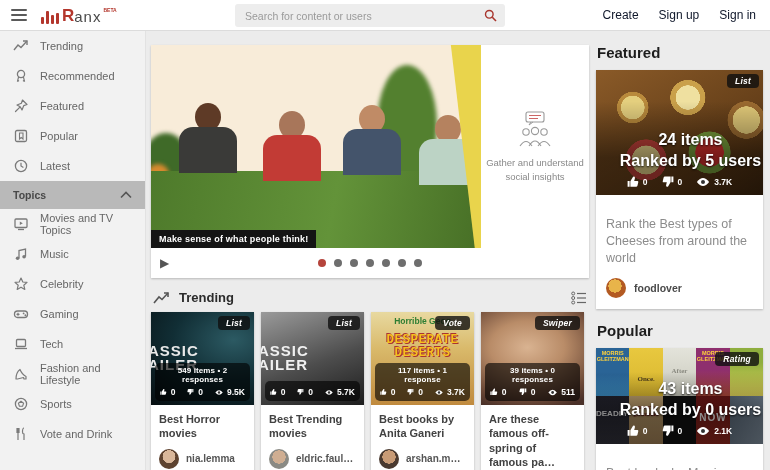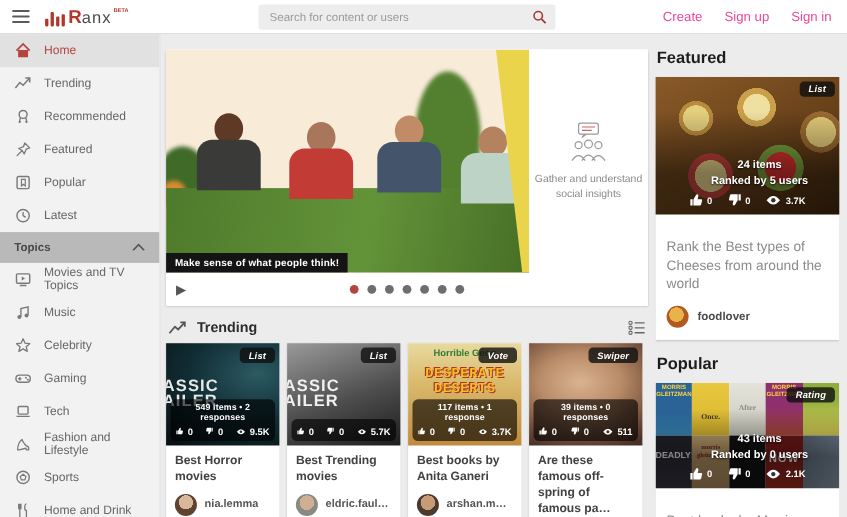--- a/index.html
+++ b/index.html
@@ -17,21 +17,21 @@
   .logo-r { color:#b3362c; font-size:17px; font-weight:bold; line-height:1; }
   .logo-rest { color:#4a4a4a; font-size:15px; line-height:1; letter-spacing:1px; }
   .logo-beta { color:#b3362c; font-size:5px; font-weight:bold; margin-left:2px; align-self:flex-start; }
   .searchwrap { position:absolute; left:235px; top:4px; width:270px; height:23px; }
   .searchwrap input { width:100%; height:100%; border:0; background:#ededed; border-radius:3px;
             font-size:10.5px; color:#777; padding:0 30px 0 10px; outline:none;
             font-family:"Liberation Sans",sans-serif; }
   .searchwrap input::placeholder { color:#9a9a9a; }
   .search-ic { position:absolute; right:8px; top:5px; }
   .topbar-actions { margin-left:auto; display:flex; gap:20px; margin-right:14px; }
-  .topbar-actions a { color:#ec4899; font-size:12px; text-decoration:none; cursor:pointer; }
+  .topbar-actions a { color:#0f172a; font-size:12px; text-decoration:none; cursor:pointer; }
 
   
   .sidebar { position:absolute; top:31px; left:0; bottom:0; width:146px; background:#f2f2f2;
              border-right:1px solid #e2e2e2; overflow:hidden; }
   .nav-item { display:flex; align-items:center; gap:11px; height:30px; padding:0 13px;
               color:#666; font-size:11px; cursor:pointer; }
   .nav-item svg { flex:0 0 16px; }
   .nav-item.active { background:#e1e1e1; color:#b5443c; }
   .topics-header { height:28px; background:#b9b9b9; display:flex; align-items:center;
               justify-content:space-between; padding:0 13px; color:#484848; font-size:10.5px;
@@ -100,21 +100,21 @@
   .cov-port { background:radial-gradient(90% 70% at 45% 38%,#d9b391 0%,#b98c68 40%,#6d4a38 80%,#4a3028 100%); }
 
   
   .right-col { position:absolute; left:596px; top:38px; width:167px; }
   .r-head { font-size:15px; font-weight:bold; color:#1d1d1d; margin:6px 0 9px 1px; }
   .r-card { background:#fff; }
   .r-img { position:relative; height:125px; overflow:hidden; }
   .r-img .shade { position:absolute; inset:0; background:linear-gradient(180deg,rgba(0,0,0,0) 25%,rgba(0,0,0,.45) 70%); }
   .r-overlay { position:absolute; inset:0; display:flex; flex-direction:column; align-items:center;
            justify-content:flex-end; padding-bottom:7px; color:#fff; gap:3px; }
-  .r-overlay .l1 { font-size:10px; font-weight:bold; text-shadow:0 1px 2px rgba(0,0,0,.8);padding-left:22px; }
+  .r-overlay .l1 { font-size:16px; font-weight:bold; text-shadow:0 1px 2px rgba(0,0,0,.8);padding-left:22px; }
   .r-title { padding:9px 10px 2px; font-size:12.5px; color:#8c8c8c; line-height:1.35;margin-top:12px; }
   .r-author { display:flex; align-items:center; gap:8px; padding:9px 10px 11px; }
   .r-author .author-name { font-size:10.5px; color:#4a4a4a; }
 
   .cheese { background:
       radial-gradient(26px 26px at 22% 30%,#e4cf7e 0 45%,#b98a3c 46% 60%,transparent 61%),
       radial-gradient(30px 30px at 55% 22%,#efe0a0 0 40%,#caa04a 41% 58%,transparent 59%),
       radial-gradient(34px 34px at 30% 72%,#e8d48a 0 42%,#c2413a 43% 60%,transparent 61%),
       radial-gradient(40px 40px at 68% 66%,#d8312e 0 35%,#7aa03c 36% 52%,transparent 53%),
       radial-gradient(30px 30px at 90% 40%,#e0c878 0 45%,#9a6a30 46% 62%,transparent 63%),
@@ -168,27 +168,20 @@
     </svg>
   </div>
   <div class="topbar-actions">
     <a>Create</a>
     <a>Sign up</a>
     <a>Sign in</a>
   </div>
 </div>
 
 <div class="sidebar">
-  <div class="nav-item active">
-    <svg width="16" height="16" viewBox="0 0 16 16">
-        <path d="M2 8 L8 2 L14 8" fill="none" stroke="#b5443c" stroke-width="1.6"></path>
-        <path d="M4 7.5 V13.5 H12 V7.5" fill="#b5443c" stroke="#b5443c"></path>
-      </svg>
-    <span>Home</span>
-  </div>
   <div class="nav-item">
     <svg width="16" height="16" viewBox="0 0 16 16">
         <polyline points="1,12 5,7 8,9.5 14,3" fill="none" stroke="#7a7a7a" stroke-width="1.4"></polyline>
         <polyline points="10,3 14,3 14,7" fill="none" stroke="#7a7a7a" stroke-width="1.4"></polyline>
       </svg>
     <span>Trending</span>
   </div>
   <div class="nav-item">
     <svg width="16" height="16" viewBox="0 0 16 16">
         <circle cx="8" cy="6" r="3.6" fill="none" stroke="#7a7a7a" stroke-width="1.3"></circle>
@@ -272,21 +265,21 @@
     <svg width="16" height="16" viewBox="0 0 16 16">
         <circle cx="8" cy="8" r="5.6" fill="none" stroke="#7a7a7a" stroke-width="1.3"></circle>
         <path d="M8 5.2 L10.6 7.2 L9.6 10.2 H6.4 L5.4 7.2 Z" fill="none" stroke="#7a7a7a" stroke-width="1.1"></path>
       </svg>
     <span>Sports</span>
   </div>
   <div class="nav-item">
     <svg width="16" height="16" viewBox="0 0 16 16">
         <path d="M4 2 V7 M6 2 V7 M5 2 V14 M11 2 C9.8 2 9.5 4.5 9.5 6 C9.5 7.5 10.2 8 11 8 V14" fill="none" stroke="#7a7a7a" stroke-width="1.2"></path>
       </svg>
-    <span>Home and Drink</span>
+    <span>Vote and Drink</span>
   </div>
 </div>
 
 <div class="main-col">
 
   <div class="hero card-shadow">
     <div class="hero-media">
       <div class="hero-photo">
         <div class="bush" style="left:-8px;bottom:55px;width:46px;height:60px;background:#3f6a28;"></div>
         <div class="bush" style="left:-4px;bottom:62px;width:22px;height:22px;background:#d88a2e;"></div>

